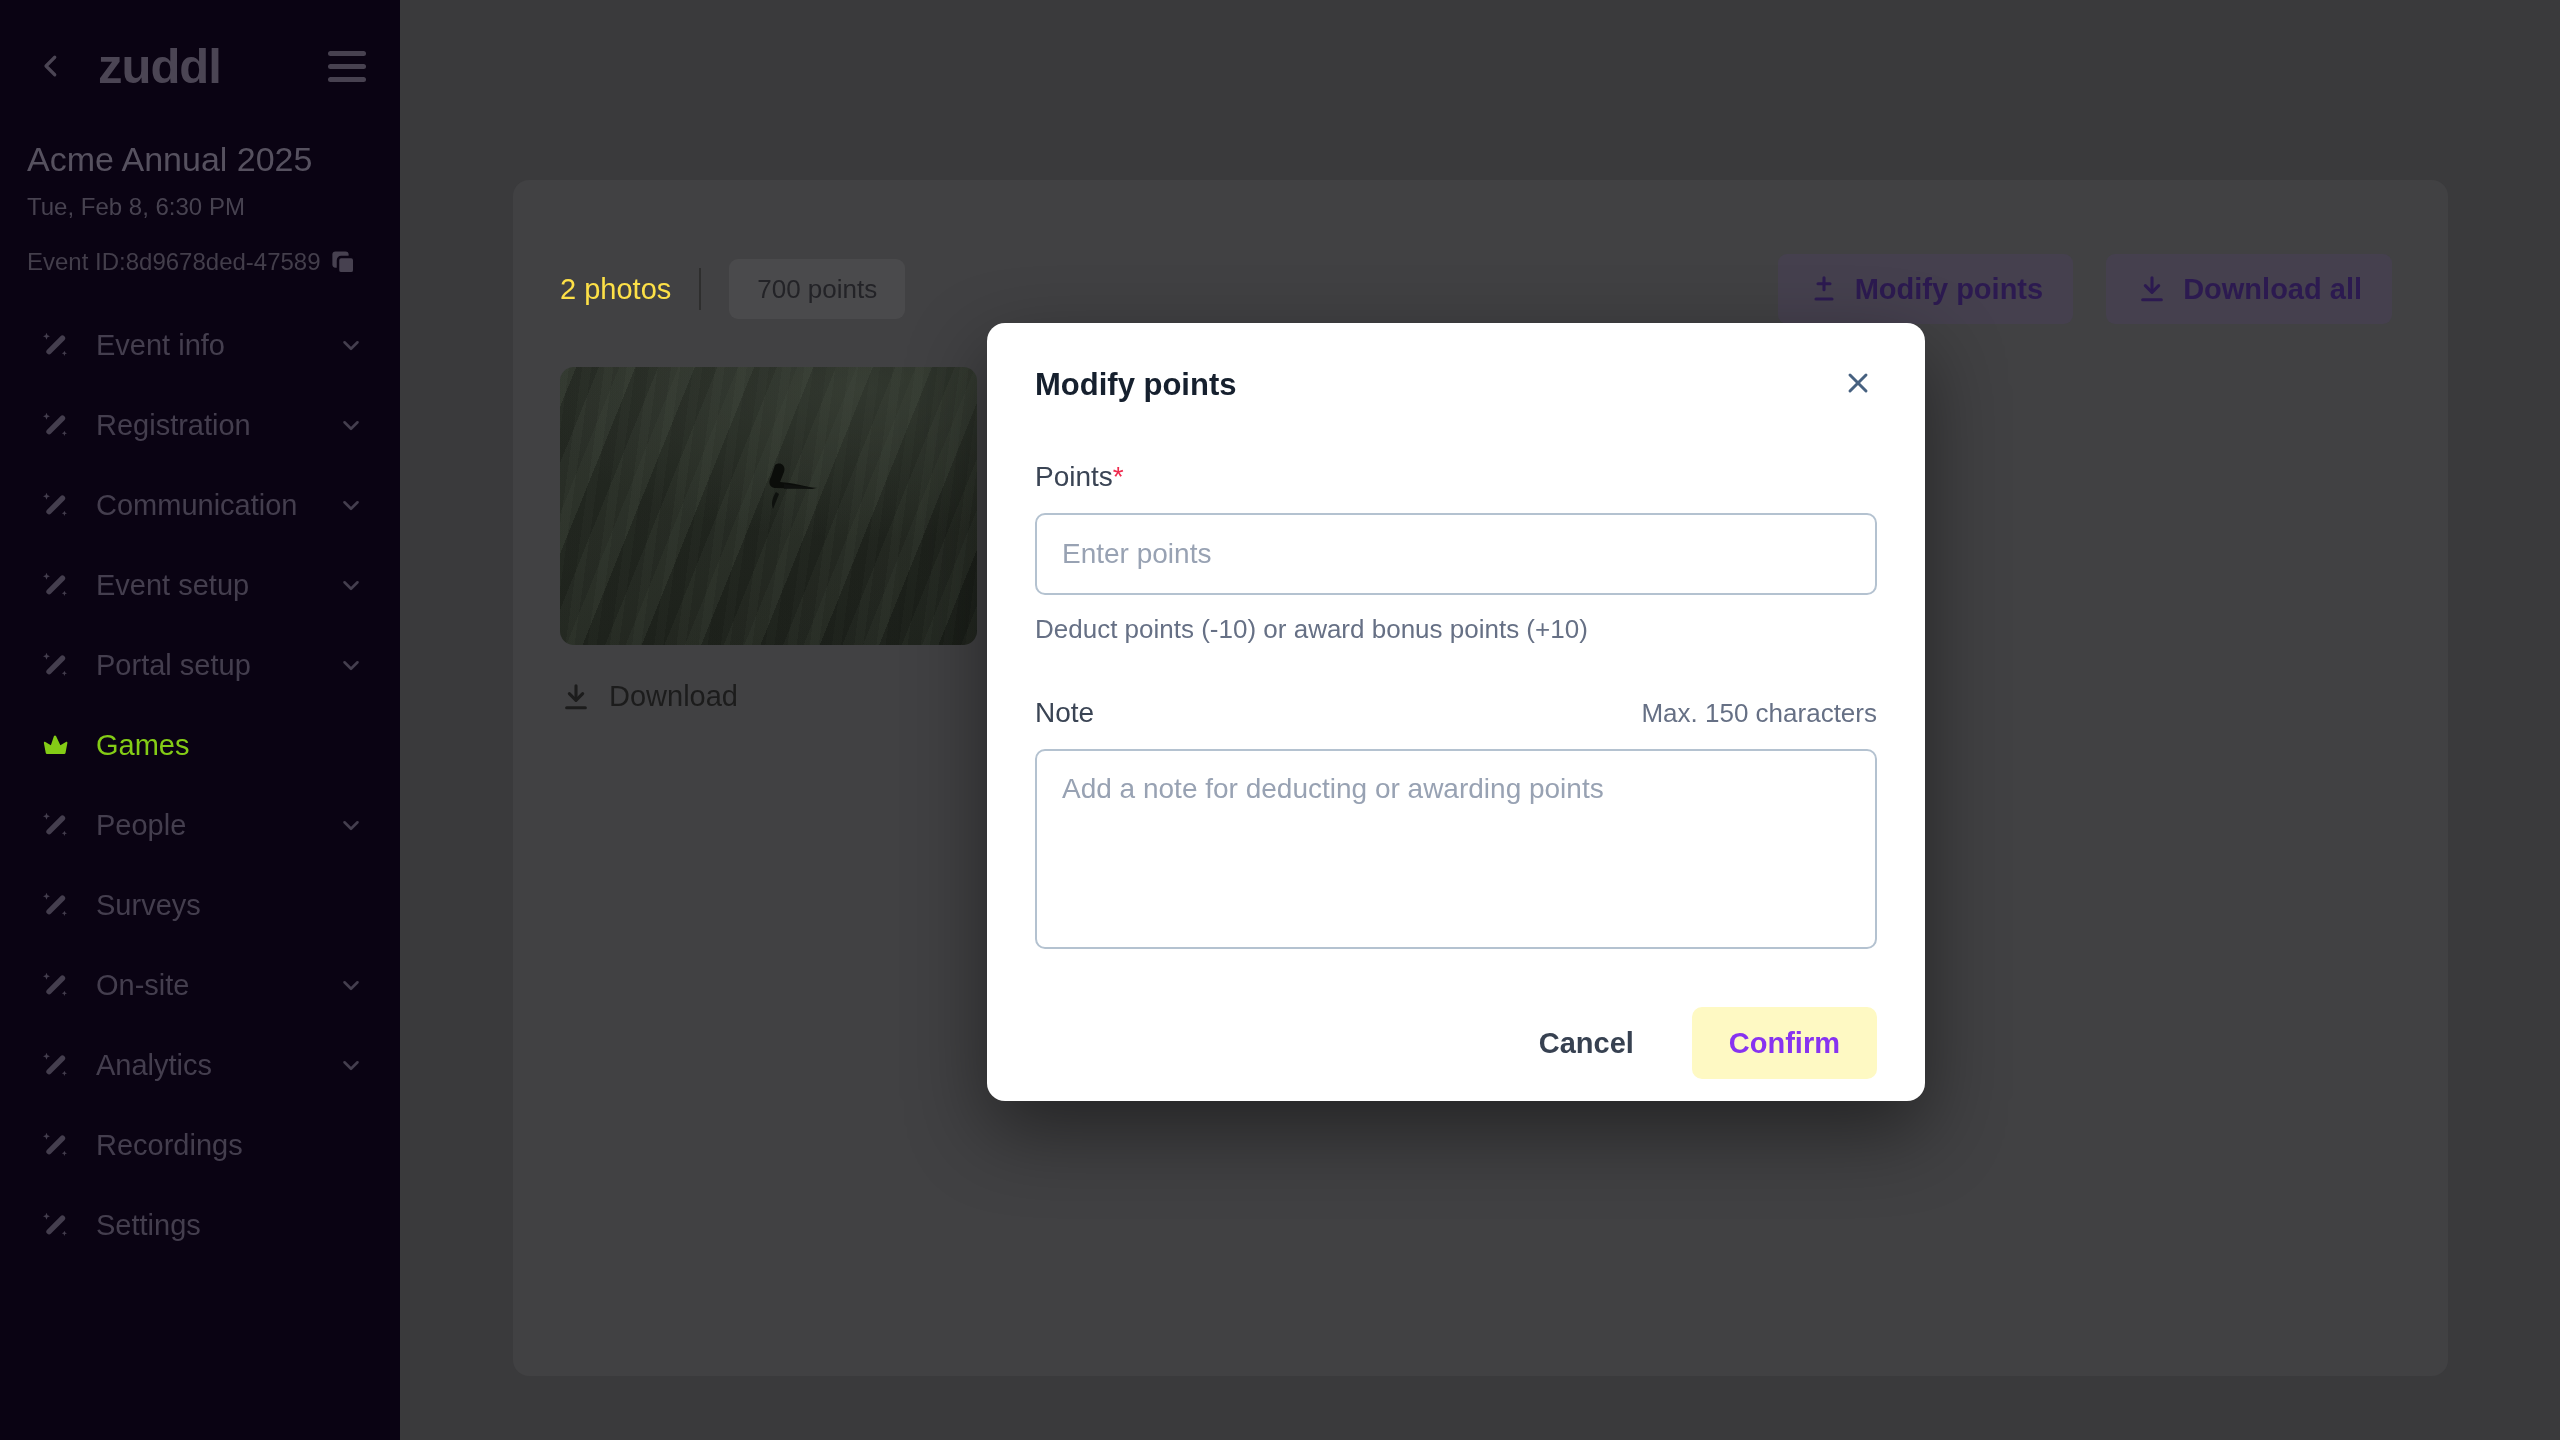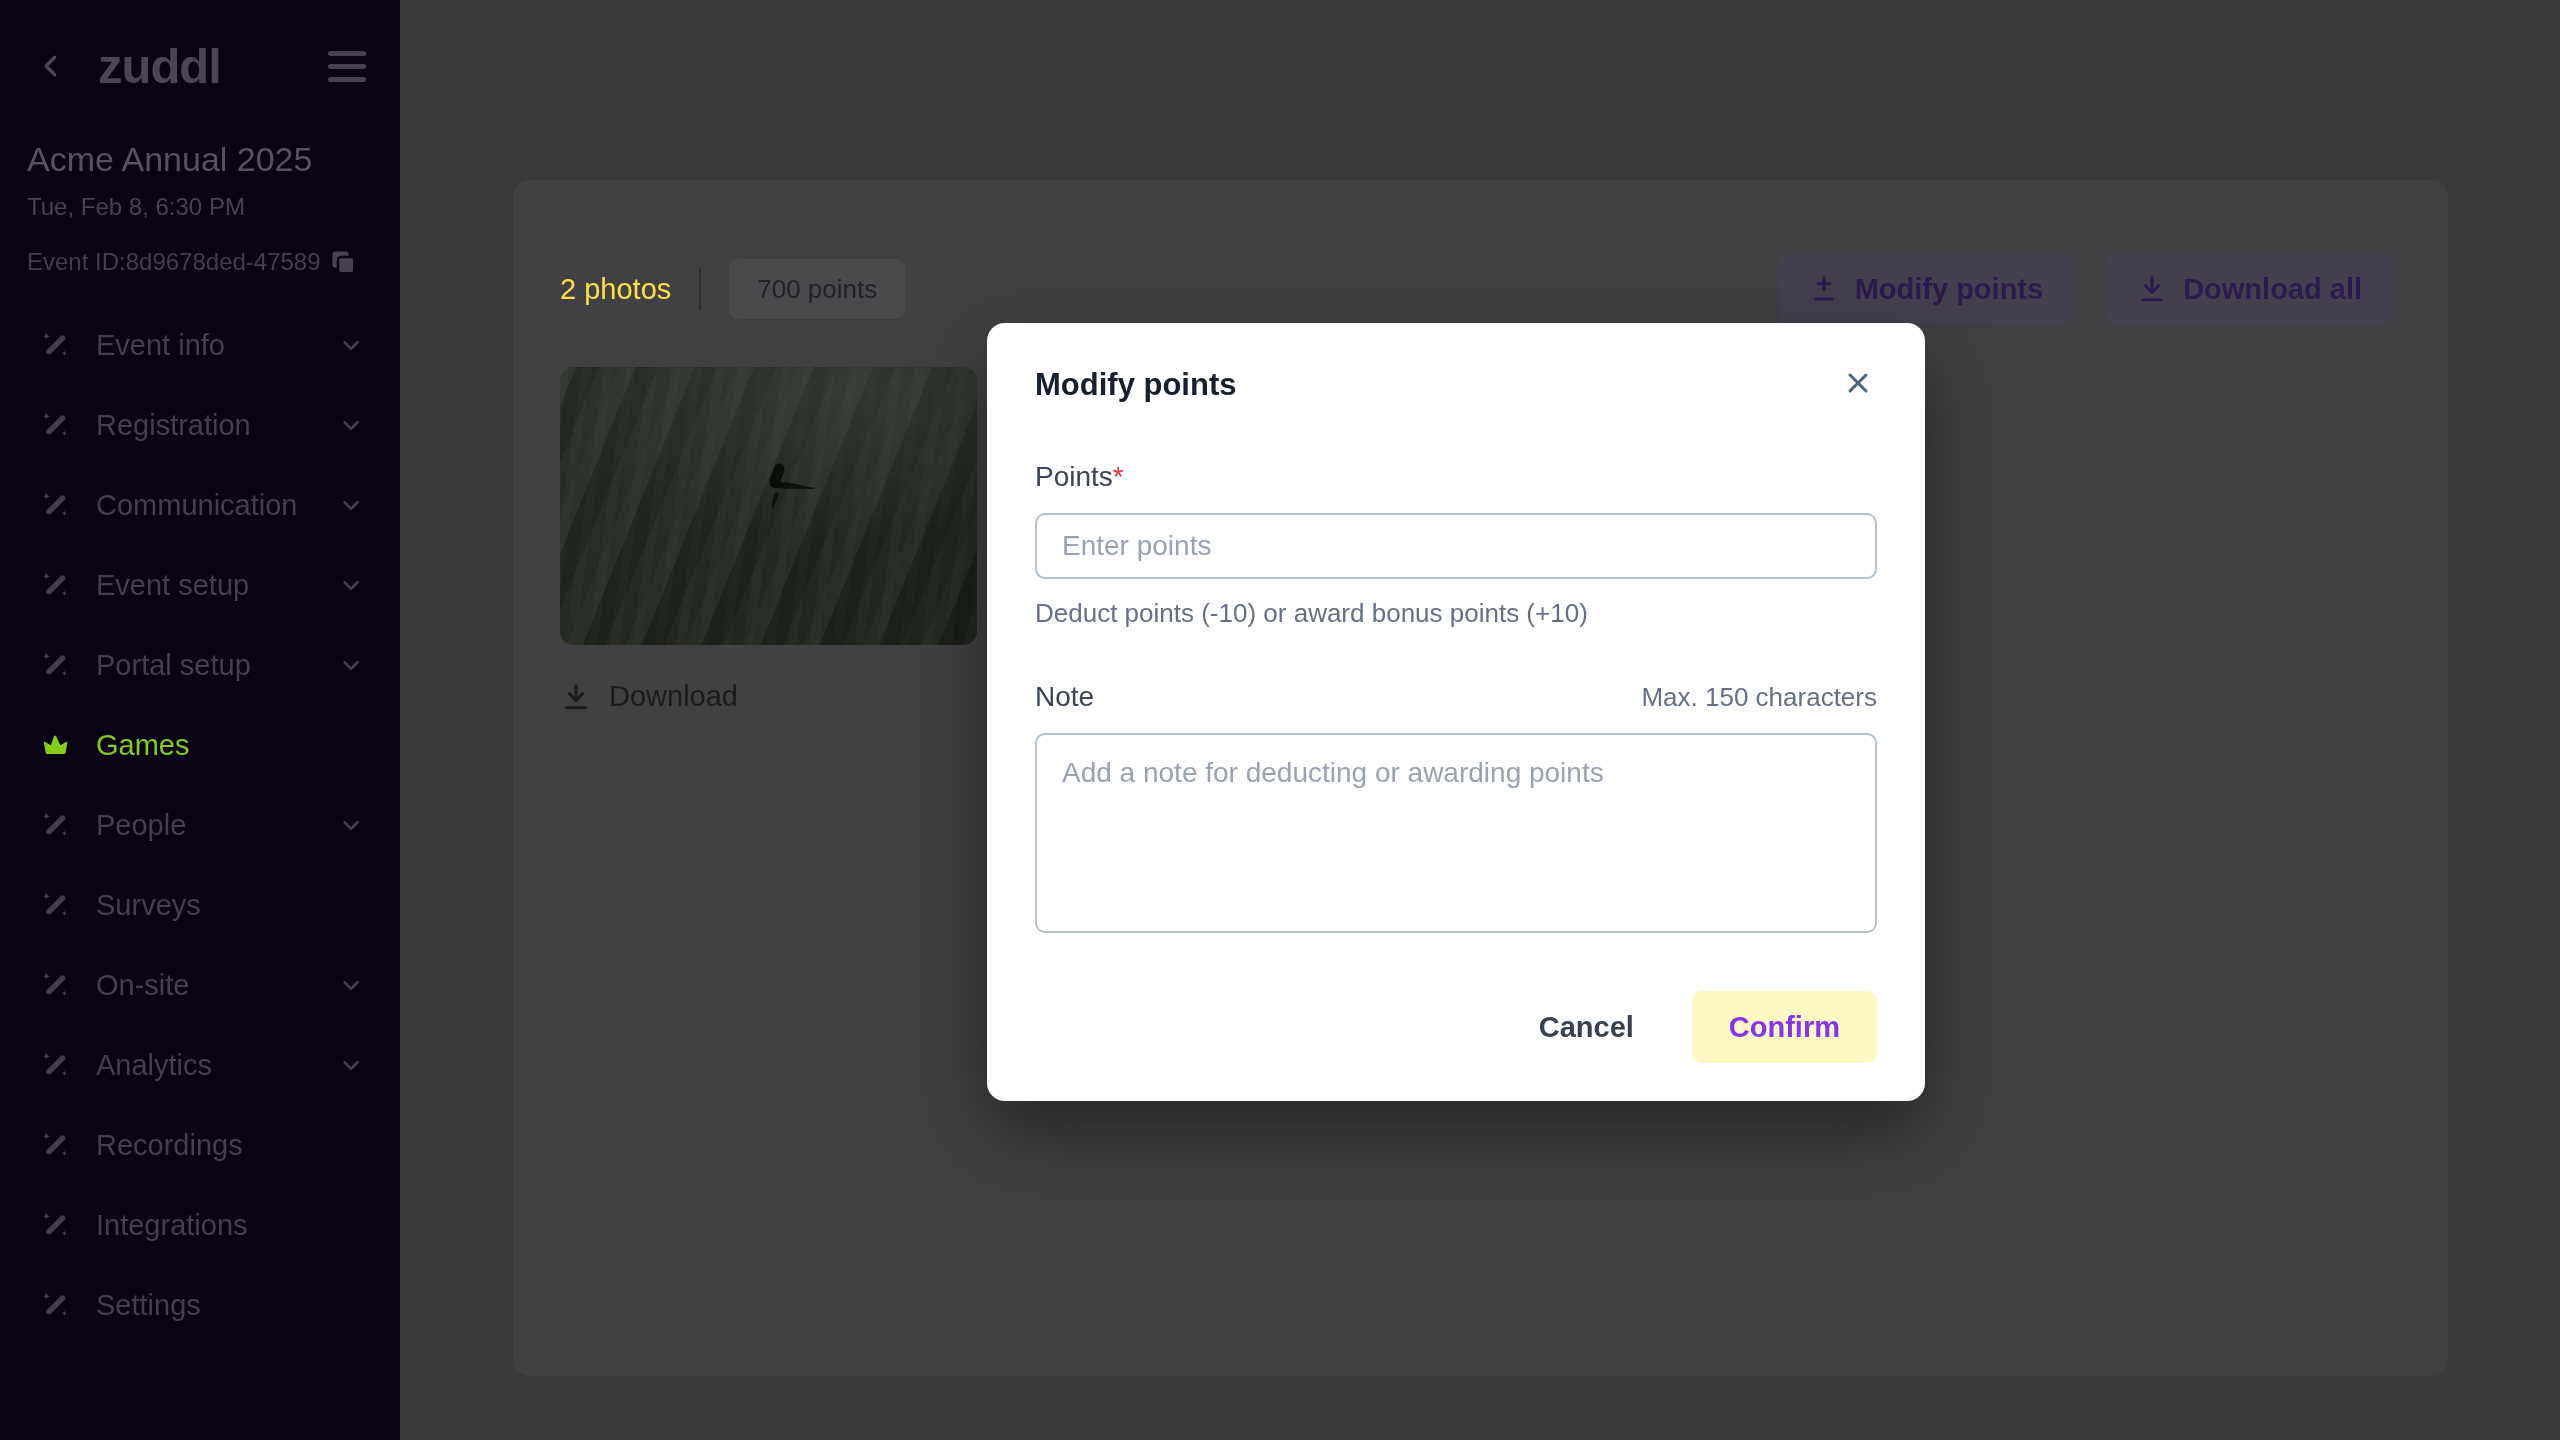--- a/index.html
+++ b/index.html
@@ -64,21 +64,21 @@
   
   .modal { position:absolute; left:987px; top:323px; width:938px; height:778px; background:#FFFFFF; border-radius:18px;
            box-shadow:0 30px 80px rgba(0,0,0,.45); padding:44px 48px; }
   .modal-head { display:flex; align-items:flex-start; justify-content:space-between; }
   .modal-title { font-size:31px; font-weight:700; color:#16202E; }
   .modal-close { background:none; border:none; width:38px; height:38px; color:#476180; cursor:pointer; padding:0; margin-top:-2px; }
   .modal-close svg { width:32px; height:32px; }
 
   .field-label { margin-top:58px; font-size:28px; color:#3A4454; }
   .req { color:#EF2B4E; }
-  .points-input { margin-top:20px; width:100%; height:66px; border:2px solid #B4C2D0; border-radius:10px;
+  .points-input { margin-top:20px; width:100%; height:82px; border:2px solid #B4C2D0; border-radius:10px;
                   font-family:inherit; font-size:28px; color:#101828; padding:0 25px; outline:none; }
   .points-input::placeholder { color:#98A2B3; }
   .helper { margin-top:19px; font-size:26px; color:#667085; }
 
   .note-row { margin-top:52px; display:flex; align-items:baseline; justify-content:space-between; }
   .note-label { font-size:28px; color:#3A4454; }
   .note-max { font-size:26px; color:#667085; }
   .note-area { margin-top:20px; width:100%; height:200px; border:2px solid #B4C2D0; border-radius:10px; resize:none;
                font-family:inherit; font-size:28px; color:#101828; padding:22px 25px; outline:none; }
   .note-area::placeholder { color:#98A2B3; }
@@ -221,28 +221,20 @@
             <path d="M6 9.5l6 6 6-6"></path>
           </svg>
         </div>
         <div class="menu-item">
           <svg class="mi-icon" viewBox="0 0 24 24" fill="currentColor">
             <rect x="10.2" y="1.8" width="4.4" height="19.5" rx="2.2" transform="rotate(45 12 12)"></rect>
             <path d="M5.2 2.2l.8 2 2 .8-2 .8-.8 2-.8-2-2-.8 2-.8z"></path>
             <path d="M19.5 16.5l.6 1.5 1.5.6-1.5.6-.6 1.5-.6-1.5-1.5-.6 1.5-.6z"></path>
           </svg>
           <span class="mi-label">Recordings</span>
-        </div>
-        <div class="menu-item">
-          <svg class="mi-icon" viewBox="0 0 24 24" fill="currentColor">
-            <rect x="10.2" y="1.8" width="4.4" height="19.5" rx="2.2" transform="rotate(45 12 12)"></rect>
-            <path d="M5.2 2.2l.8 2 2 .8-2 .8-.8 2-.8-2-2-.8 2-.8z"></path>
-            <path d="M19.5 16.5l.6 1.5 1.5.6-1.5.6-.6 1.5-.6-1.5-1.5-.6 1.5-.6z"></path>
-          </svg>
-          <span class="mi-label">Integrations</span>
         </div>
         <div class="menu-item">
           <svg class="mi-icon" viewBox="0 0 24 24" fill="currentColor">
             <rect x="10.2" y="1.8" width="4.4" height="19.5" rx="2.2" transform="rotate(45 12 12)"></rect>
             <path d="M5.2 2.2l.8 2 2 .8-2 .8-.8 2-.8-2-2-.8 2-.8z"></path>
             <path d="M19.5 16.5l.6 1.5 1.5.6-1.5.6-.6 1.5-.6-1.5-1.5-.6 1.5-.6z"></path>
           </svg>
           <span class="mi-label">Settings</span>
         </div>
       </nav>

